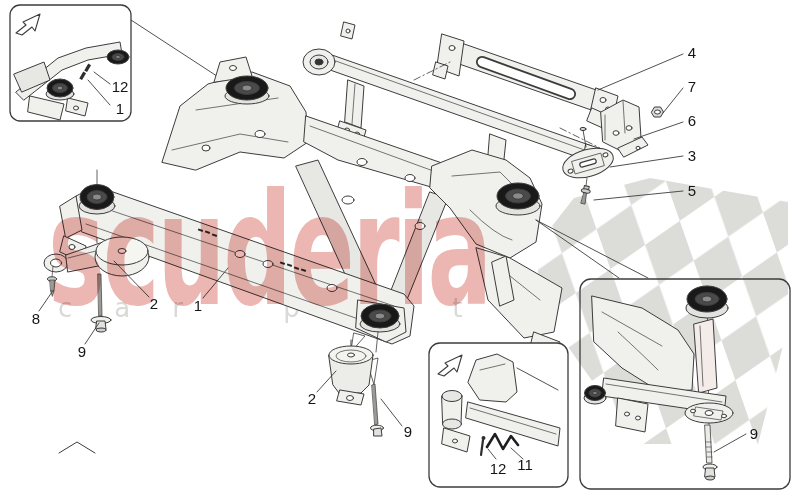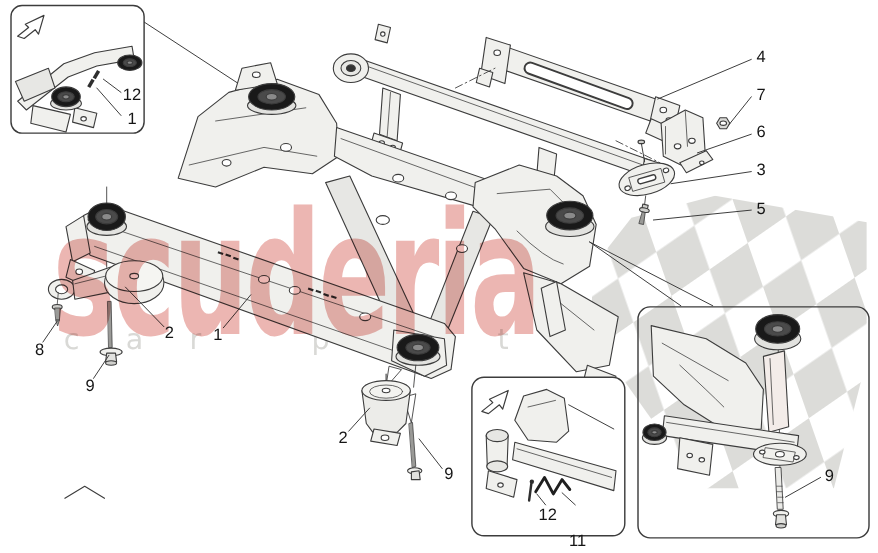--- a/index.html
+++ b/index.html
@@ -334,18 +334,18 @@
 <div class="callout" style="left:312px;top:398px">2</div>
 <div class="callout" style="left:692px;top:155px">3</div>
 <div class="callout" style="left:692px;top:52px">4</div>
 <div class="callout" style="left:692px;top:190px">5</div>
 <div class="callout" style="left:692px;top:120px">6</div>
 <div class="callout" style="left:692px;top:86px">7</div>
 <div class="callout" style="left:36px;top:318px">8</div>
 <div class="callout" style="left:82px;top:351px">9</div>
 <div class="callout" style="left:408px;top:431px">9</div>
 <div class="callout" style="left:754px;top:433px">9</div>
-<div class="callout" style="left:525px;top:492px">11</div>
+<div class="callout" style="left:525px;top:464px">11</div>
 <div class="callout" style="left:120px;top:86px">12</div>
 <div class="callout" style="left:498px;top:468px">12</div>
 <div class="callout" style="left:120px;top:108px">1</div>
 
 </div>
 
 </body></html>

